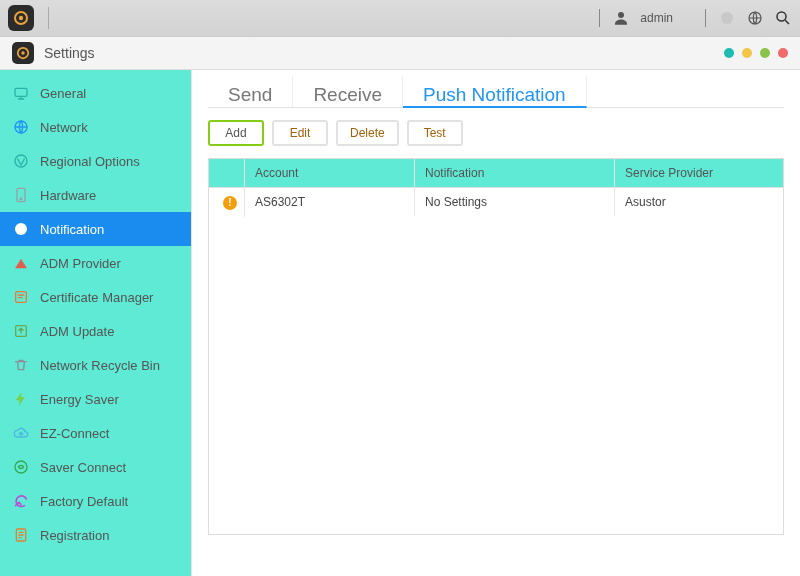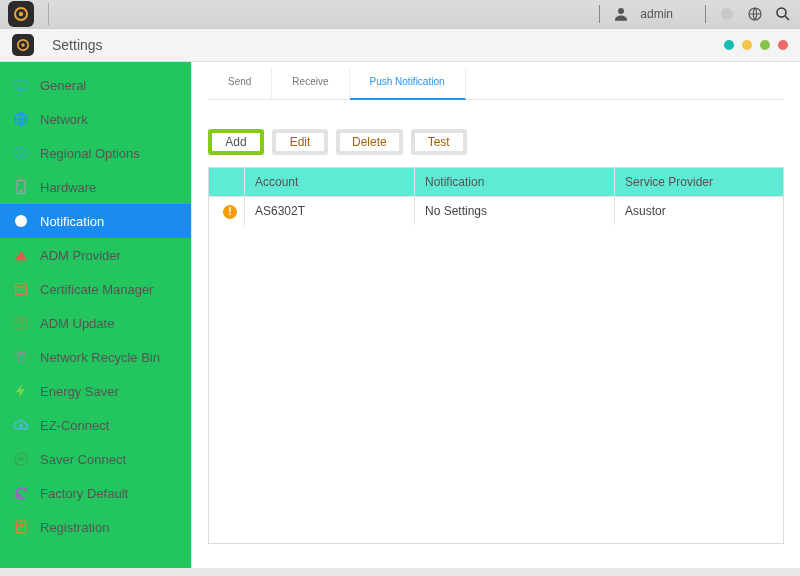--- a/index.html
+++ b/index.html
@@ -1,49 +1,49 @@
 <!DOCTYPE html>
 <html><head>
 <meta charset="utf-8">
 <style>
   * { box-sizing: border-box; margin: 0; padding: 0; }
   body { font-family: Arial, Helvetica, sans-serif; font-size: 13px; color: #444; background: #e8e8e8; width: 800px; height: 576px; overflow: hidden; }
 
   
-  .topbar { height: 28px; background: linear-gradient(#dcdcdc,#d3d3d3); display: flex; align-items: center; padding: 0 8px; }
+  .topbar { height: 36px; background: linear-gradient(#dcdcdc,#d3d3d3); display: flex; align-items: center; padding: 0 8px; }
   .topbar-left { display:flex; align-items:center; gap:6px; }
   .app-gear { width:26px; height:26px; background:#2b2b2b; border-radius:6px; display:flex; align-items:center; justify-content:center; }
   .topbar-divider-v { width:1px; height:22px; background:#aaa; margin:0 4px 0 8px; }
   .topbar-right { margin-left:auto; display:flex; align-items:center; gap:10px; color:#666; }
   .topbar-right .sep { width:1px; height:18px; background:#888; margin:0 2px; }
   .user-icon svg, .topbar-icon svg { display:block; }
   .username { font-size:12px; color:#555; margin-right:20px; }
 
   
-  .winbar { height:34px; background:#f4f4f4; border-top:1px solid #ccc; border-bottom:1px solid #ddd; display:flex; align-items:center; padding:0 12px;gap:8px; }
+  .winbar { height:34px; background:#f4f4f4; border-top:1px solid #ccc; border-bottom:1px solid #ddd; display:flex; align-items:center; padding:0 12px; }
   .winbar .title-gear { width:22px; height:22px; background:#2b2b2b; border-radius:5px; display:flex; align-items:center; justify-content:center; margin-right:10px; }
   .winbar .title { font-size:14px; color:#555; }
   .winbar .traffic { margin-left:auto; display:flex; gap:8px; }
   .tl-dot { width:10px; height:10px; border-radius:50%; }
   .tl-teal{background:#1bbcb1;} .tl-yellow{background:#f3c64b;} .tl-green{background:#8bc34a;} .tl-red{background:#ef6a6a;}
 
   
   .main { display:flex; height:506px; background:#fff; }
-  .sidebar { width:192px; border-right:1px solid #e5e5e5; padding-top:6px; background:#22c55e; }
+  .sidebar { width:192px; border-right:1px solid #e5e5e5; padding-top:6px; background:#5eead4; }
   .side-item { display:flex; align-items:center; gap:10px; padding:8px 12px; font-size:13px; color:#555; cursor:pointer; }
   .side-item.active { background:#1a8cf0; color:#fff; }
   .side-icon { width:18px; height:18px; display:flex; align-items:center; justify-content:center; flex-shrink:0; }
 
   .content { flex:1; padding:6px 16px 16px 16px; }
   .tabs { display:flex; border-bottom:1px solid #e3e3e3; height:32px; }
-  .tab { padding:8px 20px 6px; font-size:10px; color:#777; cursor:pointer; border-right:1px solid #eee; }
+  .tab { padding:8px 20px 6px; font-size:19px; color:#777; cursor:pointer; border-right:1px solid #eee; }
   .tab.active { color:#2196f3; border-bottom:2px solid #2196f3; margin-bottom:-1px; }
 
   .toolbar { display:flex; gap:8px; margin:12px 0; }
-  .tbtn { min-width:56px; height:26px; text-align:center; padding:0 12px; border:4px solid #84cc16; background:#fff; border-radius:3px; font-size:12px; color:#555; cursor:pointer;margin-top:17px; }
+  .tbtn { min-width:56px; height:26px; text-align:center; padding:0 12px; border:2px solid #84cc16; background:#fff; border-radius:3px; font-size:12px; color:#555; cursor:pointer; }
   .tbtn.disabled { color:#a16207; border-color:#e2e2e2; cursor:default; }
 
   .table { border:1px solid #dcdcdc; }
   .thead { display:flex; background:#5eead4; border-bottom:1px solid #e0e0e0; }
   .th, .td { padding:7px 10px; font-size:12px; }
   .col-ind { width:36px; border-right:1px solid #e4e4e4; }
   .col-acct { width:170px; border-right:1px solid #e4e4e4; }
   .col-notif { width:200px; border-right:1px solid #e4e4e4; }
   .col-prov { flex:1; }
   .trow { display:flex; border-bottom:1px solid #f0f0f0; align-items:center; }

